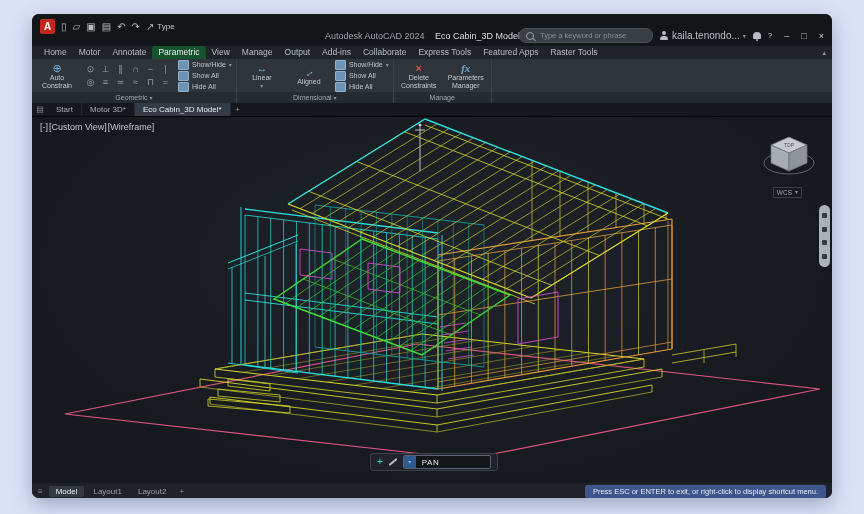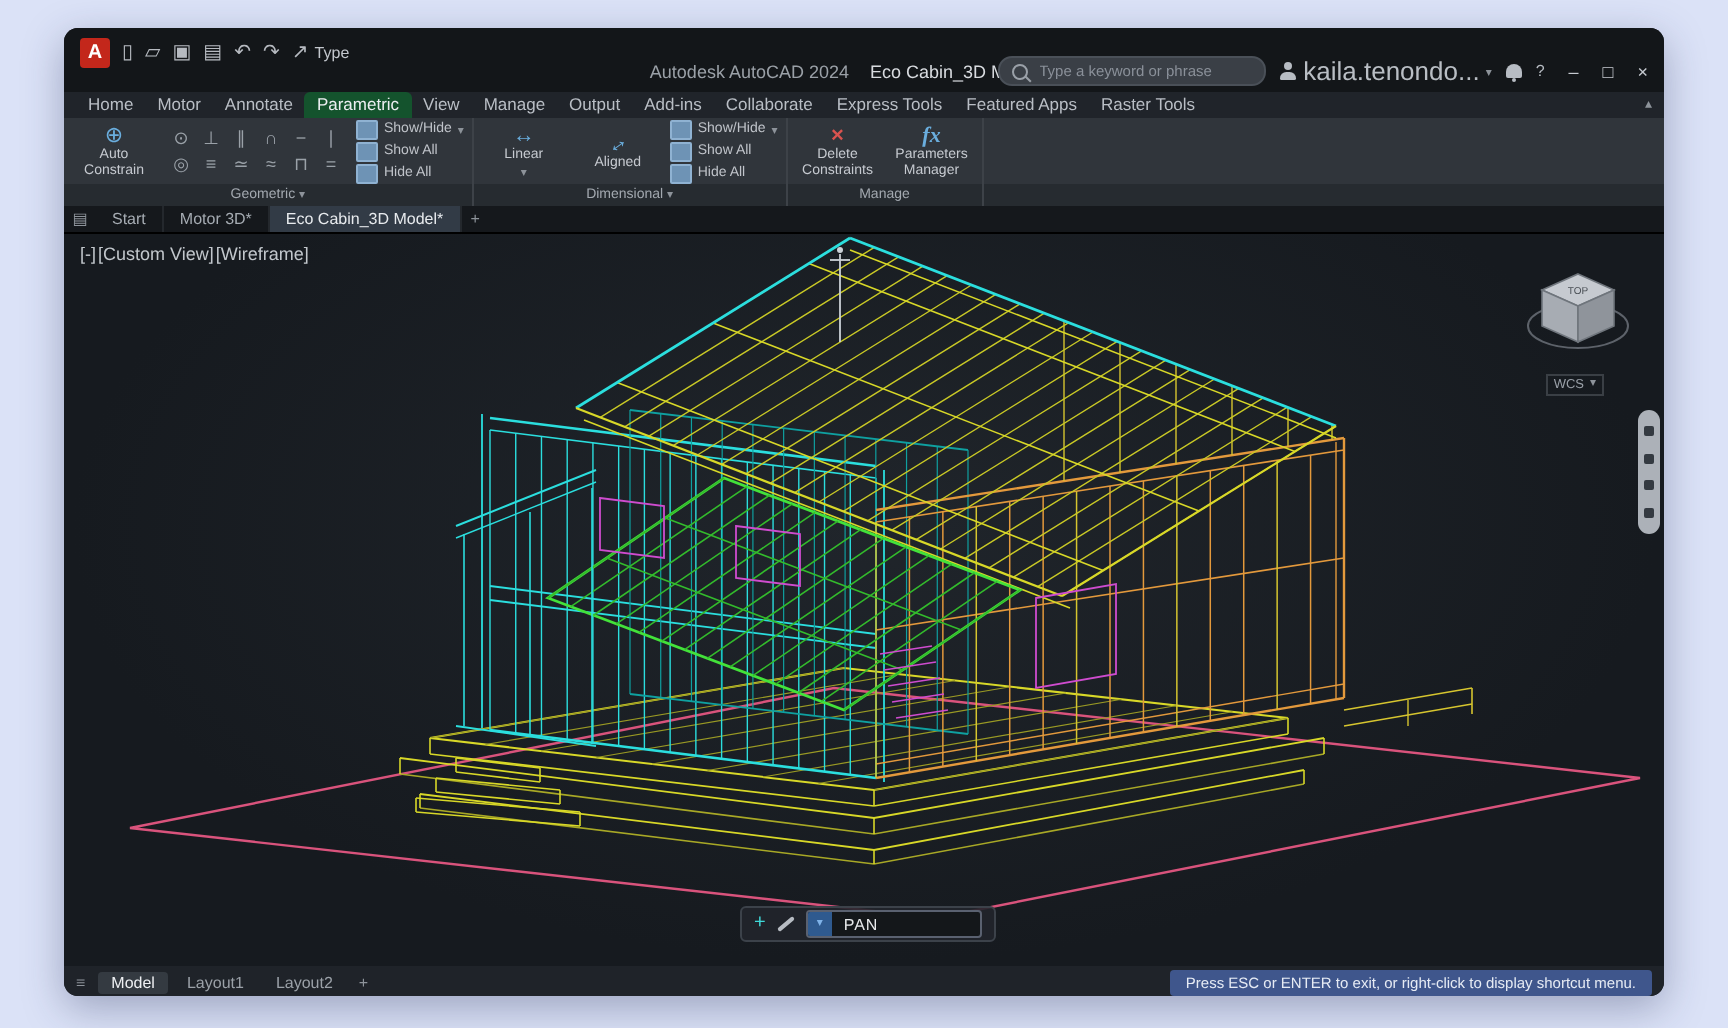--- a/index.html
+++ b/index.html
@@ -17,21 +17,21 @@
   .tbright{position:absolute;right:8px;top:14px;display:flex;align-items:center;gap:7px;}
   .searchpill{display:flex;align-items:center;gap:4px;height:13px;background:#3a3f46;border:1px solid #4a5058;border-radius:7px;padding:0 6px;}
   .search-icon{width:6px;height:6px;border:1px solid #9aa0a8;border-radius:50%;position:relative;}
   .search-icon::after{content:"";position:absolute;width:4px;height:1px;background:#9aa0a8;right:-3px;bottom:-1px;transform:rotate(45deg);}
   .search-input{background:transparent;border:none;outline:none;width:104px;font-size:7.5px;color:#c6cad0;font-family:"Liberation Sans",sans-serif;}
   .search-input::placeholder{color:#8a9099;}
   .account{display:flex;align-items:center;gap:3px;}
   .user-icon{position:relative;width:9px;height:9px;}
   .user-icon::before{content:"";position:absolute;left:2.5px;top:0;width:4px;height:4px;border-radius:50%;background:#b7bcc3;}
   .user-icon::after{content:"";position:absolute;left:0.5px;top:4.5px;width:8px;height:4px;border-radius:4px 4px 1px 1px;background:#b7bcc3;}
-  .uname{font-size:13px;color:#b9bec4;}
+  .uname{font-size:10px;color:#b9bec4;}
   .chev{font-size:6px;color:#8d939a;}
   .bell-icon{width:8px;height:7px;background:#b7bcc3;border-radius:4px 4px 1px 1px;position:relative;}
   .bell-icon::after{content:"";position:absolute;left:3px;bottom:-2px;width:2px;height:2px;border-radius:50%;background:#b7bcc3;}
   .helpq{font-size:8px;color:#b7bcc3;}
   .wc{font-size:9px;color:#c6cad0;margin-left:5px;}
   
   .rtabs{height:13px;background:#20242a;display:flex;align-items:stretch;padding-left:6px;font-size:8.5px;color:#b9bec5;}
   .rtab{padding:0 6px;line-height:13px;white-space:nowrap;}
   .rtab.active{background:#14532d;color:#eceef1;border-radius:3px 3px 0 0;}
   .rtab-collapse{margin-left:auto;margin-right:6px;line-height:13px;font-size:7px;color:#8d939a;}

